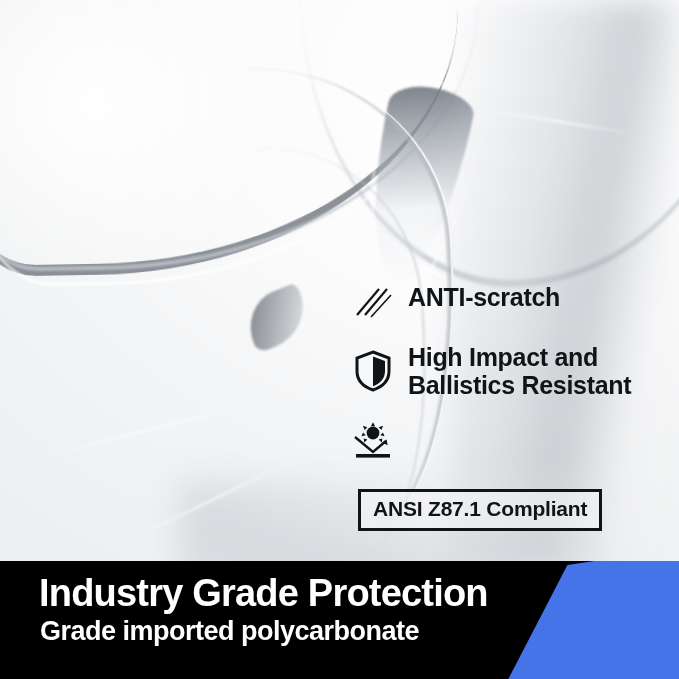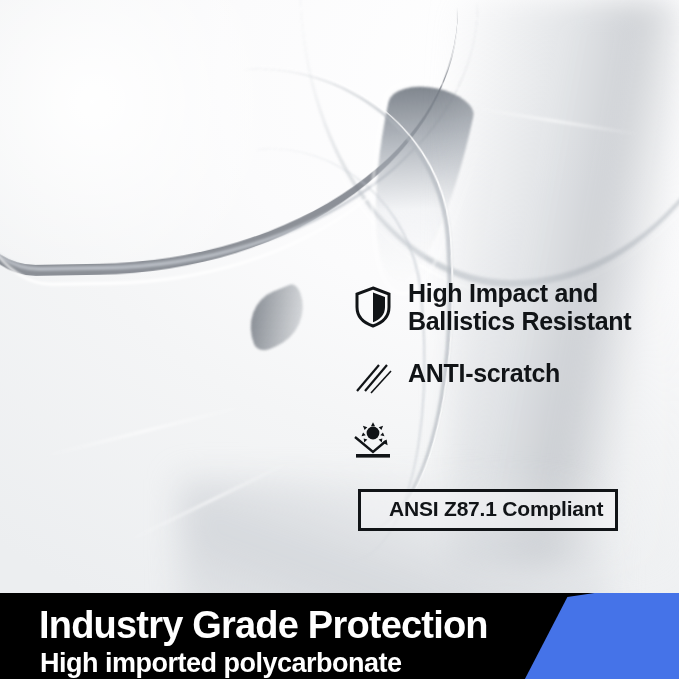--- a/index.html
+++ b/index.html
@@ -205,38 +205,38 @@
     padding-top: 5px;
   }
   .feature-row--impact .feature-icon { height: 58px; }
   .feature-row--impact .feature-text { padding-top: 1px; }
 
   .ansi-badge {
     position: absolute;
     left: 358px;
     top: 489px;
     border: 3px solid #111417;
-    padding: 5px 12px 7px 28px;
+    padding: 5px 12px 7px 12px;
     background: rgba(245,246,247,0.55);
   }
   .ansi-badge-label {
     font-size: 21px;
     font-weight: 700;
     color: #111417;
     letter-spacing: -0.2px;
     white-space: nowrap;
   }
 
   
   .banner {
     position: absolute;
     left: 0;
     bottom: 0;
     width: 679px;
-    height: 86px;
+    height: 118px;
     background: #000000;
     overflow: hidden;
   }
   .banner-accent {
     position: absolute;
     right: -10px;
     top: -14px;
     width: 190px;
     height: 150px;
     background: #4573e8;
@@ -285,39 +285,39 @@
     <div class="sliver"></div>
     <div class="photo-sheen-r"></div>
     <div class="photo-sheen-b"></div>
     <div class="streak" style="left:40px; top:430px; width:210px; transform:rotate(-14deg);"></div>
     <div class="streak" style="left:120px; top:500px; width:180px; transform:rotate(-26deg);"></div>
     <div class="streak" style="left:470px; top:120px; width:170px; transform:rotate(9deg);"></div>
   </div>
 
   <div class="features">
 
-    <div class="feature-row feature-row--impact">
-      <span class="feature-icon">
-        <svg width="36" height="42" viewBox="0 0 36 42">
-          <path d="M18 2 L34 8 V21 C34 31 27 37 18 40 C9 37 2 31 2 21 V8 Z" fill="none" stroke="#111417" stroke-width="3"></path>
-          <path d="M18 6.5 L30 11 V21 C30 29 24.5 33.8 18 36.3 Z" fill="#111417"></path>
-        </svg>
-      </span>
-      <span class="feature-text"><span>High Impact and</span><br><span>Ballistics Resistant</span></span>
-    </div>
-
     <div class="feature-row">
       <span class="feature-icon">
         <svg width="40" height="40" viewBox="0 0 40 40">
           <line x1="4" y1="34" x2="26" y2="8" stroke="#111417" stroke-width="2.2"></line>
           <line x1="12" y1="34" x2="34" y2="8" stroke="#111417" stroke-width="2.2"></line>
           <line x1="18" y1="36" x2="38" y2="14" stroke="#111417" stroke-width="1.6"></line>
         </svg>
       </span>
       <span class="feature-text">ANTI-scratch</span>
+    </div>
+
+    <div class="feature-row feature-row--impact">
+      <span class="feature-icon">
+        <svg width="36" height="42" viewBox="0 0 36 42">
+          <path d="M18 2 L34 8 V21 C34 31 27 37 18 40 C9 37 2 31 2 21 V8 Z" fill="none" stroke="#111417" stroke-width="3"></path>
+          <path d="M18 6.5 L30 11 V21 C30 29 24.5 33.8 18 36.3 Z" fill="#111417"></path>
+        </svg>
+      </span>
+      <span class="feature-text"><span>High Impact and</span><br><span>Ballistics Resistant</span></span>
     </div>
 
     <div class="feature-row">
       <span class="feature-icon">
         <svg width="40" height="40" viewBox="0 0 40 40">
           <circle cx="20" cy="12" r="6.4" fill="#111417"></circle>
           <g fill="#111417">
             <polygon points="20,1.2 22.1,5.2 17.9,5.2"></polygon>
             <polygon points="30.1,4.8 28.4,9.1 25.7,6.2"></polygon>
             <polygon points="9.9,4.8 14.3,6.2 11.6,9.1"></polygon>
@@ -335,16 +335,16 @@
 
   </div>
 
   <div class="ansi-badge">
     <span class="ansi-badge-label">ANSI Z87.1 Compliant</span>
   </div>
 
   <div class="banner">
     <div class="banner-accent"></div>
     <div class="banner-title">Industry Grade Protection</div>
-    <div class="banner-subtitle">High imported polycarbonate</div>
+    <div class="banner-subtitle">Grade imported polycarbonate</div>
   </div>
 
 </div>
 
 </body></html>

